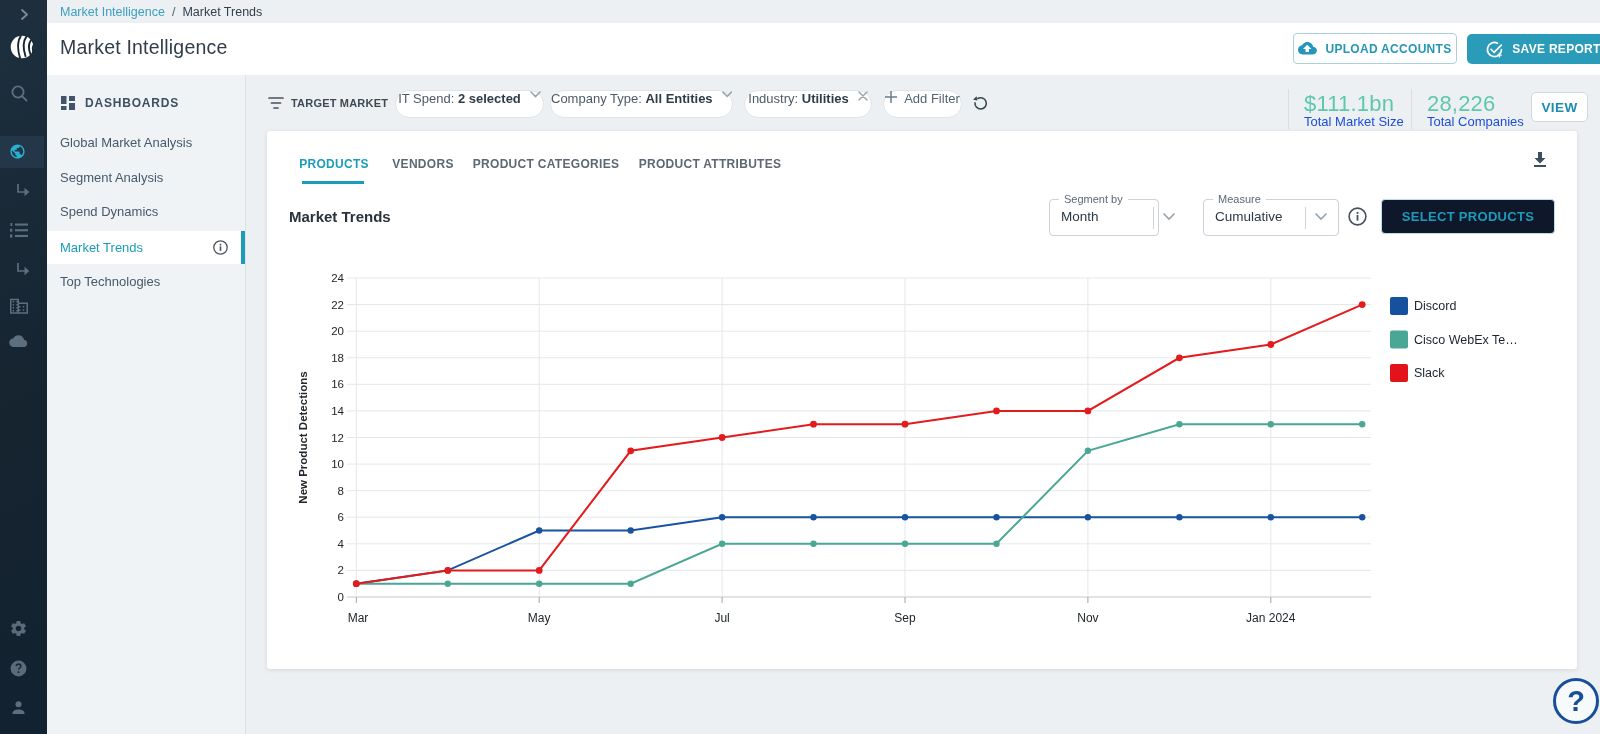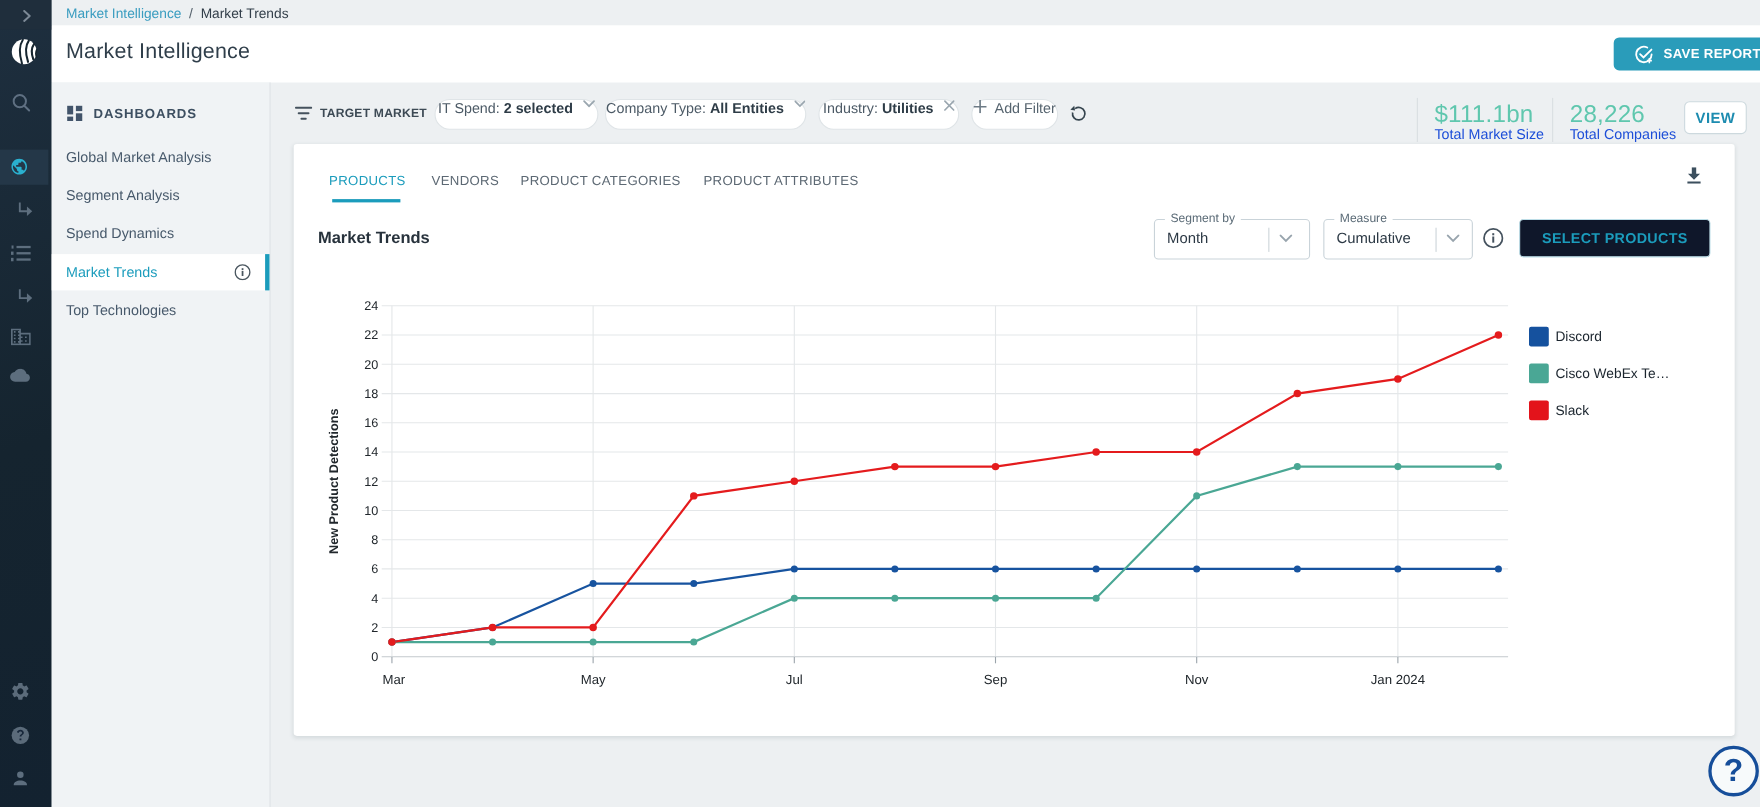--- a/index.html
+++ b/index.html
@@ -27,21 +27,21 @@
 
 #fbar{left:245px;top:75px;width:1355px;height:56px}
 .chip{position:absolute;top:15px;height:28px;border:1px solid #dfe4e7;background:#fff;border-radius:14px;display:flex;font-size:13px;color:#4c5a66;justify-content:center;white-space:nowrap}
 #tm{position:absolute;left:46px;top:22px;font-size:11px;font-weight:bold;letter-spacing:.2px;color:#3d4a55;white-space:nowrap}
 .sep{position:absolute;top:14px;width:1px;height:40px;background:#d9dee1}
 .statv{position:absolute;top:16px;font-size:22px;color:#5fc7ae;letter-spacing:.2px}
 .statl{position:absolute;top:39px;font-size:13px;color:#1d4ed8}
 #viewbtn{left:1286px;top:17px;width:57px;height:30px;border:1px solid #cdd9de;color:#1d8cb0;background:#fff;font-size:13.5px;letter-spacing:.4px;border-radius:5px}
 
 #card{left:267px;top:131px;width:1310px;height:538px;background:#fff;border-radius:3px;box-shadow:0 1px 4px rgba(40,60,70,.13)}
-.tab{position:absolute;top:26px;font-size:12px;font-weight:normal;letter-spacing:.3px;color:#5c6873;white-space:nowrap;transform:translateX(-50%)}
+.tab{position:absolute;top:26px;font-size:12px;font-weight:bold;letter-spacing:.3px;color:#5c6873;white-space:nowrap;transform:translateX(-50%)}
 .tab.on{color:#1b9cbc}
 #tabline{position:absolute;left:35px;top:50px;width:62px;height:3px;background:#1b9cbc}
 #mt{position:absolute;left:22px;top:77px;font-size:15px;font-weight:bold;color:#27323c}
 .fsel{position:absolute;top:68px;height:37px;border:1px solid #c9d3d9;border-radius:4px;background:#fff}
 .fsel .lg{position:absolute;left:9px;top:-7px;background:#fff;padding:0 5px;font-size:11px;color:#5a6a76}
 .fsel .val{position:absolute;left:11px;top:9px;font-size:13.5px;color:#2b3844}
 .fsel .pipe{position:absolute;top:7px;width:1px;height:22px;background:#ccd4d9}
 .fsel .chv{position:absolute;top:13px}
 #selprod{left:1114px;top:68px;width:174px;height:35px;border:1px solid #bcdde7;color:#1b9cbc;background:#0f172a;font-size:13px;letter-spacing:.3px}
 
@@ -107,20 +107,23 @@
       <path fill="#5d6e7e" d="M3.5 20.2c0-3.3 3.8-5.4 8.5-5.4s8.5 2.1 8.5 5.4v.8h-17z"></path>
     </svg>
 </div>
 <div class="abs" id="crumb">
     <span class="a">Market Intelligence</span>
     <span style="margin:0 7px">/</span>
     <span class="b">Market Trends</span>
   </div>
 <div class="abs" id="hdr">
   <div id="title">Market Intelligence</div>
+  <div class="btn" id="upbtn"><svg width="19" height="13" viewBox="0 0 19 13">
+        <path fill="#2596b8" d="M15.3 5.1C14.8 2.2 12.3 0 9.3 0 7 0 5 1.3 4 3.2 1.7 3.5 0 5.4 0 7.8c0 2.6 2.1 4.7 4.7 4.7h10.3c2.2 0 3.9-1.8 3.9-3.9 0-2.1-1.6-3.7-3.6-3.5zM11 7v3H7.5V7H5l4.2-4.2L13.5 7H11z"></path>
+      </svg>UPLOAD ACCOUNTS</div>
   <div class="btn" id="savebtn"><svg width="19" height="19" viewBox="0 0 24 24">
         <g fill="none" stroke="#fff" stroke-width="2.1" stroke-linecap="round">
           <path d="M20.6 6.4 11.5 15.5 7.6 11.7"></path>
           <path d="M20.8 12a8.9 8.9 0 1 1-5-8"></path>
         </g>
         <path fill="#fff" d="M17.3 16.2h1.8v2h2v1.8h-2v2h-1.8v-2h-2v-1.8h2z"></path>
       </svg>SAVE REPORT</div>
 </div>
 <div class="abs" id="menu">
   <div id="dash"><svg width="14" height="14" viewBox="0 0 14 14" fill="#42546a">
@@ -176,21 +179,21 @@
   <div class="tab on" style="left:67px">PRODUCTS</div>
   <div class="tab" style="left:156px">VENDORS</div>
   <div class="tab" style="left:279px">PRODUCT CATEGORIES</div>
   <div class="tab" style="left:443px">PRODUCT ATTRIBUTES</div>
   <div id="tabline"></div>
   <svg style="position:absolute;left:1266px;top:21px" width="14" height="15" viewBox="0 0 14 15">
       <path fill="#3c4f5e" d="M5 0h4v6h3.5L7 11.5 1.5 6H5z"></path>
       <rect x="1" y="13" width="12" height="2" fill="#3c4f5e"></rect>
     </svg>
   <div id="mt">Market Trends</div>
-  <div class="fsel" style="left:782px;width:142px">
+  <div class="fsel" style="left:782px;width:110px">
       <span class="lg">Segment by</span>
       <span class="val">Month</span>
       <span class="pipe" style="left:103px"></span>
       <svg class="chv" style="left:113px" width="12" height="8" viewBox="0 0 12 8">
         <path d="M1 1l5 5 5-5" fill="none" stroke="#98a4ad" stroke-width="1.7" stroke-linecap="round"></path>
       </svg>
     </div>
   <div class="fsel" style="left:936px;width:136px">
       <span class="lg">Measure</span>
       <span class="val">Cumulative</span>

